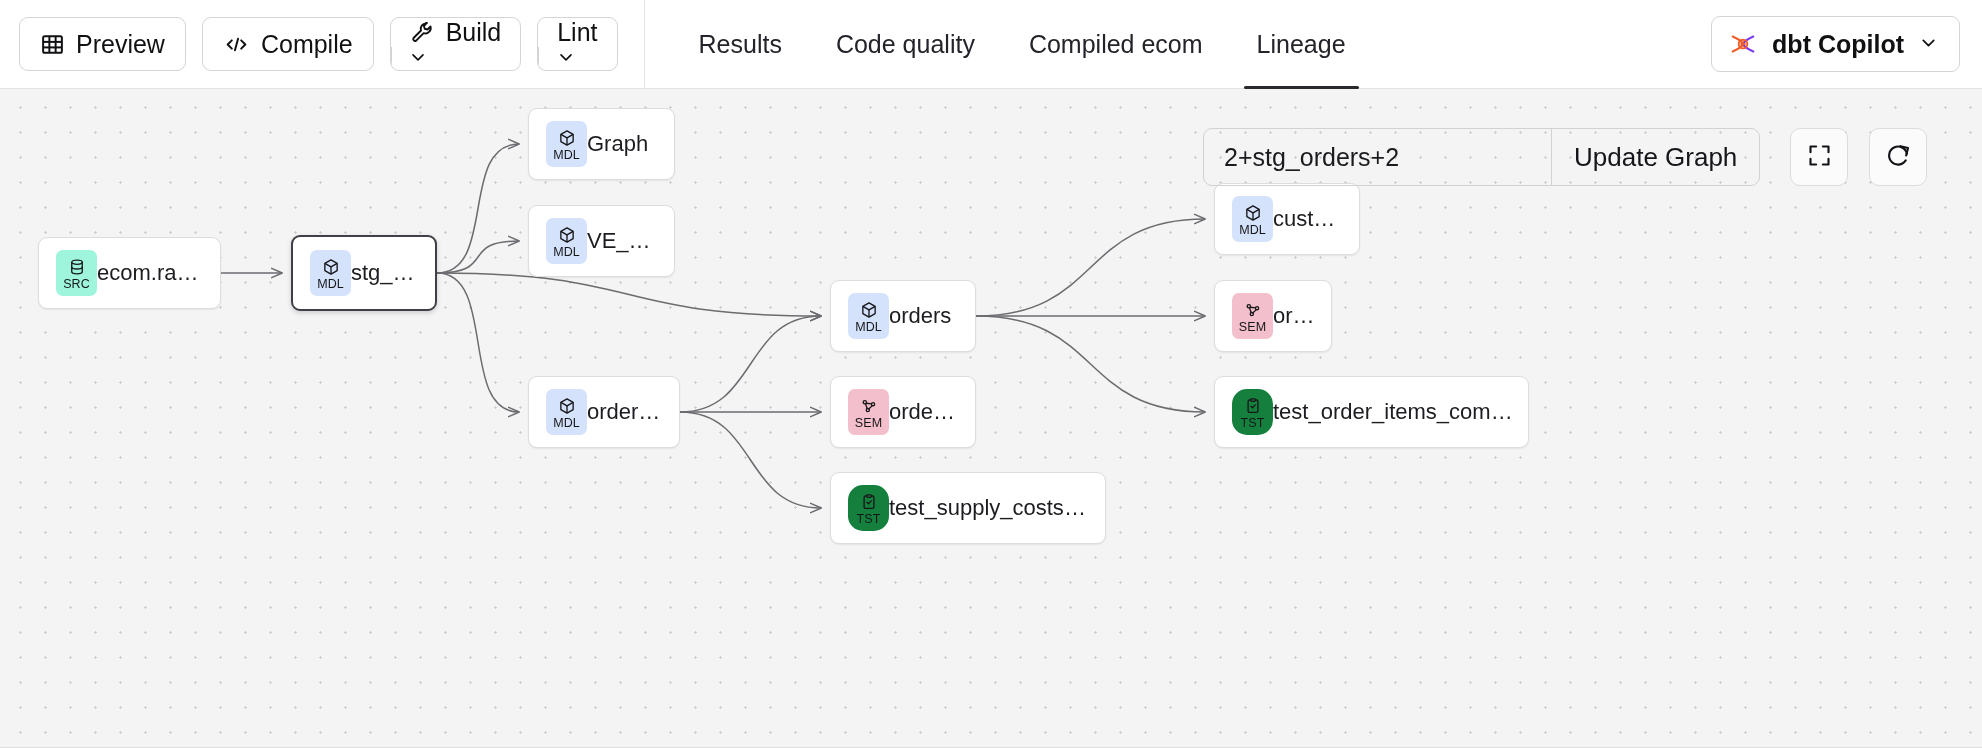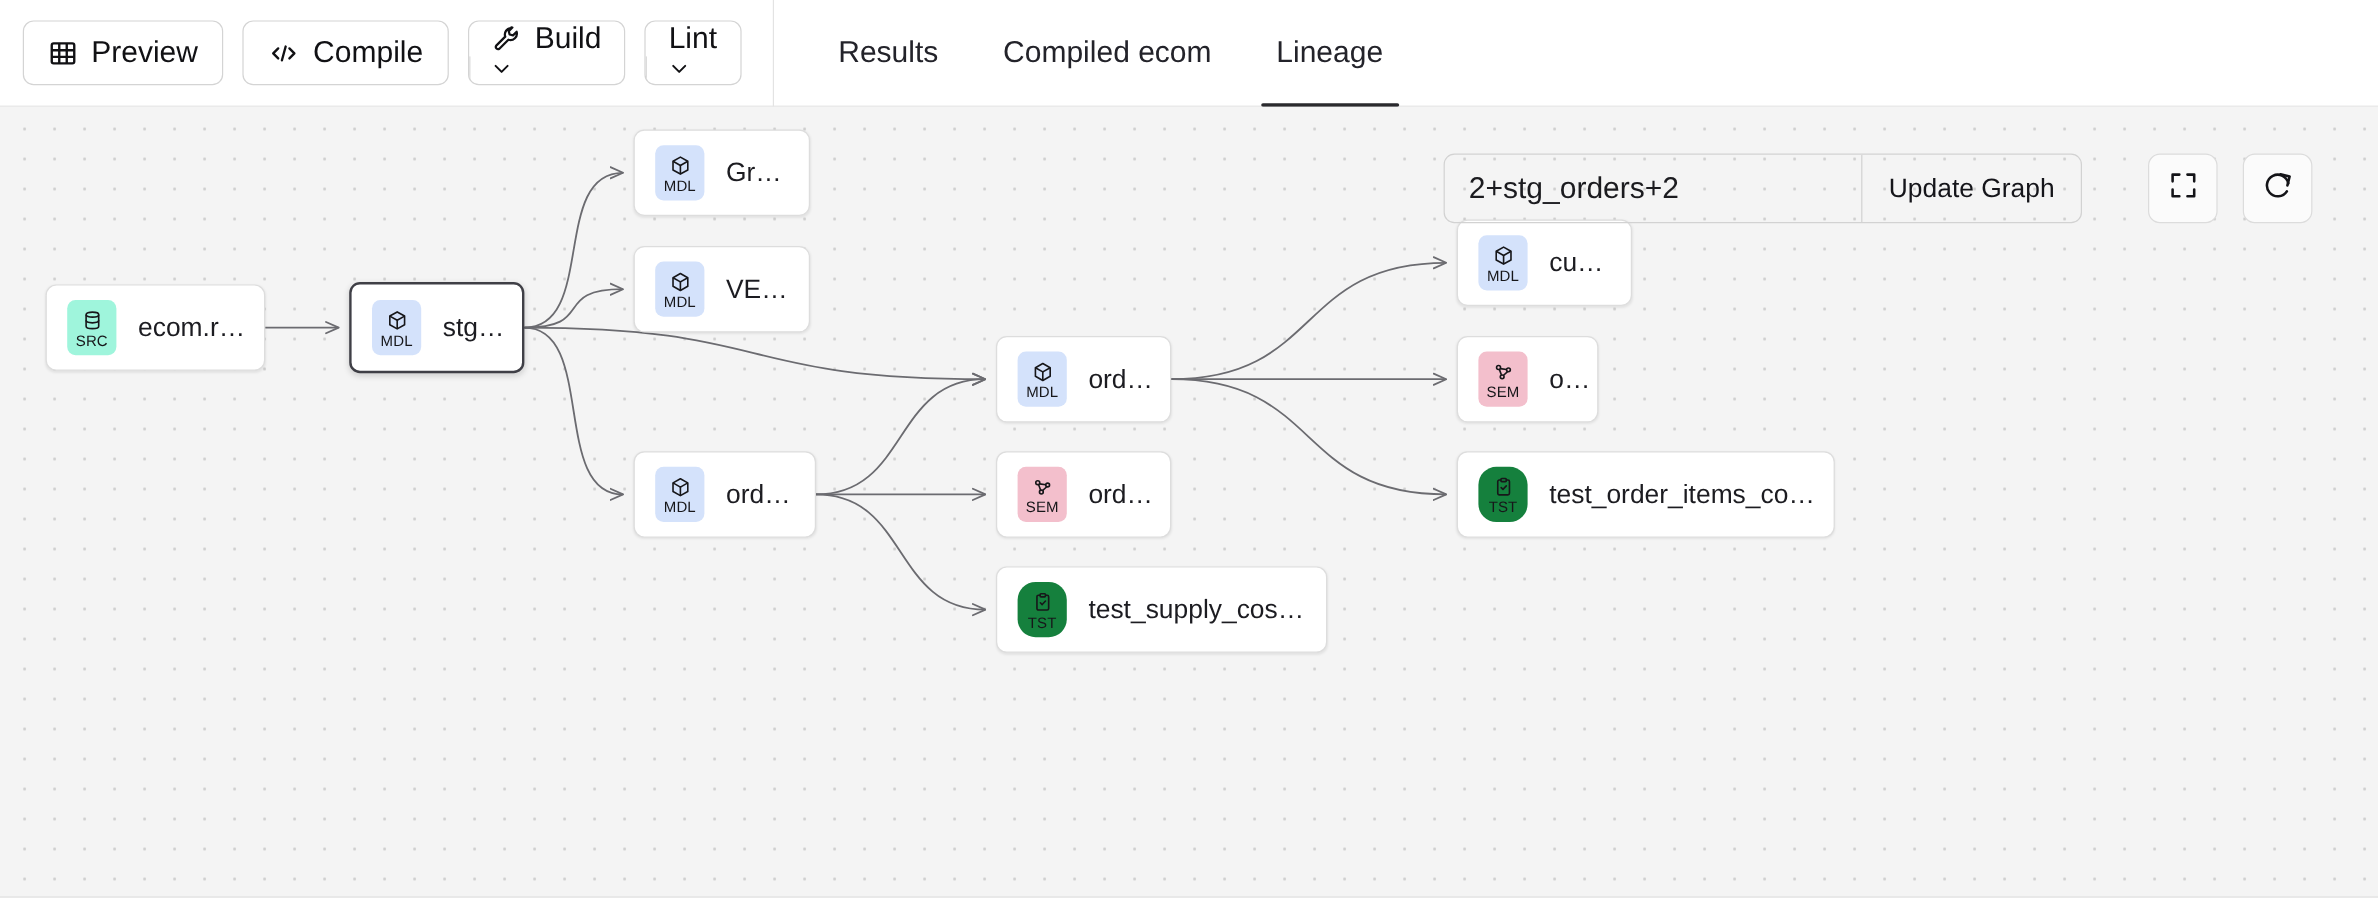--- a/index.html
+++ b/index.html
@@ -153,21 +153,21 @@
     padding: 0 20px;
     font-family: "Liberation Sans", sans-serif;
     font-size: 25px;
     color: #1b1b1f;
   }
   #update-graph-btn {
     display: flex; align-items: center; justify-content: center;
     height: 56px;
     padding: 0 22px;
     border-left: 1px solid #d2d2d2;
-    font-size: 22px;
+    font-size: 26px;
     color: #15151a;
     cursor: pointer;
     white-space: nowrap;
     background: transparent;
   }
 
   .sq-btn {
     position: absolute;
     top: 39px;
     width: 58px; height: 58px;
@@ -183,21 +183,20 @@
   
   .node {
     position: absolute;
     display: flex; align-items: center;
     background: #ffffff;
     border: 1px solid #dddddd;
     border-radius: 9px;
     box-shadow: 0 1px 2px rgba(0,0,0,0.07);
     cursor: pointer;
     padding-left: 17px;
-    gap: 18px;
   }
   .node.selected {
     border: 2px solid #3f3f46;
     box-shadow: 0 2px 5px rgba(0,0,0,0.16);
   }
 
   .badge {
     flex: 0 0 auto;
     width: 41px; height: 46px;
     border-radius: 7px;
@@ -293,29 +292,53 @@
   </div>
 
   <div id="topbar-divider"></div>
 
   <div id="tabs">
     <div class="tab">
       <span>Results</span>
       <span class="tab-underline"></span>
     </div>
     <div class="tab">
+      <span>Code quality</span>
+      <span class="tab-underline"></span>
+    </div>
+    <div class="tab">
       <span>Compiled ecom</span>
       <span class="tab-underline"></span>
     </div>
     <div class="tab active">
       <span>Lineage</span>
       <span class="tab-underline"></span>
     </div>
   </div>
 
+  <div id="topbar-right">
+    <div id="copilot-btn">
+      <span class="tb-icon">
+        <svg width="30" height="30" viewBox="0 0 32 32" fill="none" stroke-width="2.2" stroke-linecap="round">
+          <path d="M5 8 C12 11, 15 14, 16 16" stroke="#ef5b25"></path>
+          <path d="M5 24 C12 21, 15 18, 16 16" stroke="#ef5b25"></path>
+          <path d="M27 8 C20 11, 17 14, 16 16" stroke="#7c3aed"></path>
+          <path d="M27 24 C20 21, 17 18, 16 16" stroke="#7c3aed"></path>
+          <circle cx="16" cy="16" r="4.6" stroke="#ef5b25" stroke-width="2"></circle>
+          <path d="M16 13.6 v4.8 M13.6 16 h4.8" stroke="#ef5b25" stroke-width="1.6"></path>
+        </svg>
+      </span>
+      <span>dbt Copilot</span>
+      <span>
+        <svg width="21" height="21" viewBox="0 0 24 24" fill="none" stroke="#111114" stroke-width="2" stroke-linecap="round" stroke-linejoin="round">
+          <polyline points="6,9.5 12,15.5 18,9.5"></polyline>
+        </svg>
+      </span>
+    </div>
+  </div>
 
 </div>
 
 <div id="canvas">
 
   <svg id="edges">
       <defs>
         <marker id="arrow" viewBox="0 0 10 10" refX="9.2" refY="5" markerWidth="8" markerHeight="8" orient="auto-start-reverse">
           <path d="M0.6 1.1 L9.4 5 L0.6 8.9" fill="none" stroke="#6b6b70" stroke-width="1.25" stroke-linecap="round" stroke-linejoin="round"></path>
         </marker>

